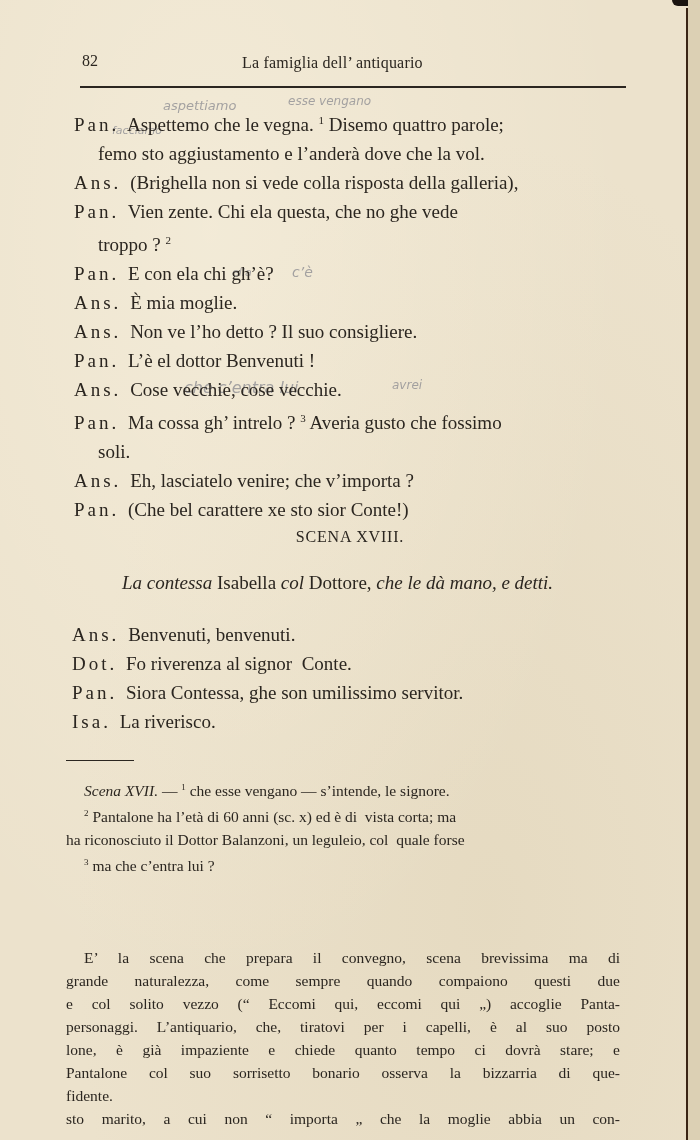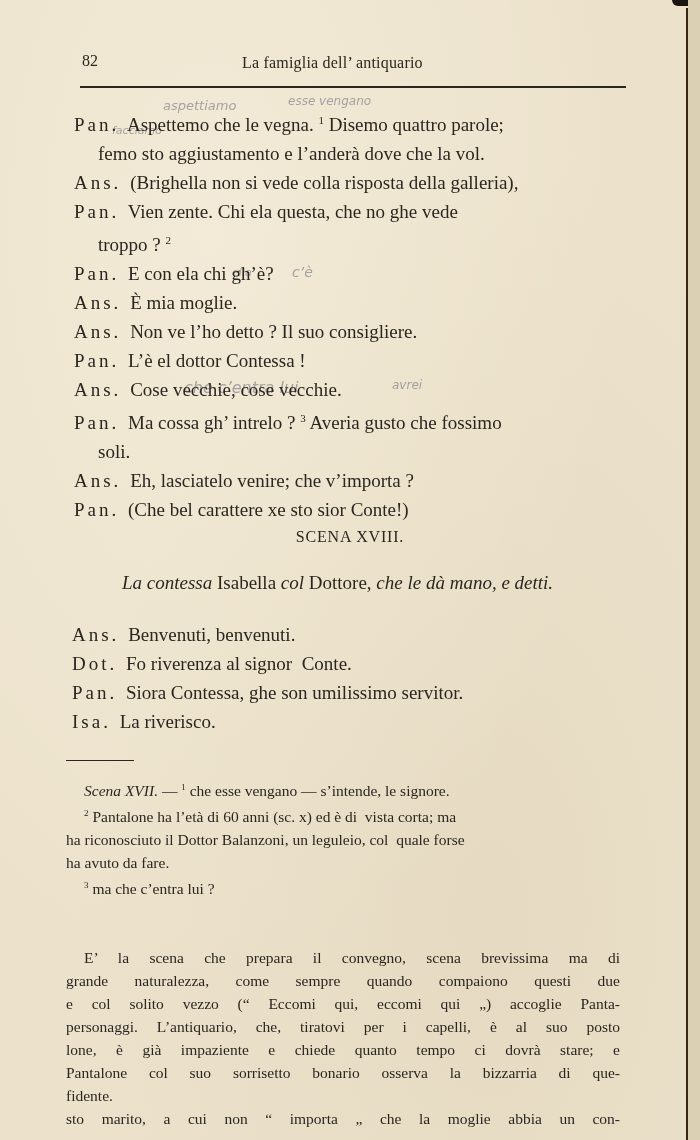--- a/index.html
+++ b/index.html
@@ -197,21 +197,21 @@
     <div class="line">
       <span class="speaker">Ans.</span>
       <span>È mia moglie.</span>
     </div>
     <div class="line">
       <span class="speaker">Ans.</span>
       <span>Non ve l’ho detto ? Il suo consigliere.</span>
     </div>
     <div class="line">
       <span class="speaker">Pan.</span>
-      <span>L’è el dottor Contessa !</span>
+      <span>L’è el dottor Benvenuti !</span>
     </div>
     <div class="line">
       <span class="speaker">Ans.</span>
       <span>Cose vecchie, cose vecchie.</span>
     </div>
     <div class="line">
       <span class="speaker">Pan.</span>
       <span>Ma cossa gh’ intrelo ?</span>
       <sup class="fn">3</sup>
       <span>Averia gusto che fossimo</span>
@@ -254,23 +254,20 @@
   <div class="footnote-rule"></div>
   <div class="footnotes">
     <div class="fn-line fn-indent">
       <i>Scena XVII.</i> — <span class="fn-sup">1</span> <span>che esse vengano — s’intende, le signore.</span>
     </div>
     <div class="fn-line fn-indent">
       <span class="fn-sup">2</span> <span style="white-space:pre">Pantalone ha l’età di 60 anni (sc. x) ed è di  vista corta; ma</span>
     </div>
     <div class="fn-line fn-hang">
       <span style="white-space:pre">ha riconosciuto il Dottor Balanzoni, un leguleio, col  quale forse</span>
-    </div>
-    <div class="fn-line fn-hang">
-      <span>ha avuto da fare.</span>
     </div>
     <div class="fn-line fn-indent">
       <span class="fn-sup">3</span> <span>ma che c’entra lui ?</span>
     </div>
   </div>
 
   <div class="commentary">
     <span class="cl first">E’ la scena che prepara il  convegno, scena  brevissima  ma di</span>
     <span class="cl">grande naturalezza, come sempre quando  compaiono  questi due</span>
     <span class="cl">e col solito vezzo (“ Eccomi qui, eccomi qui „) accoglie  Panta-</span>

